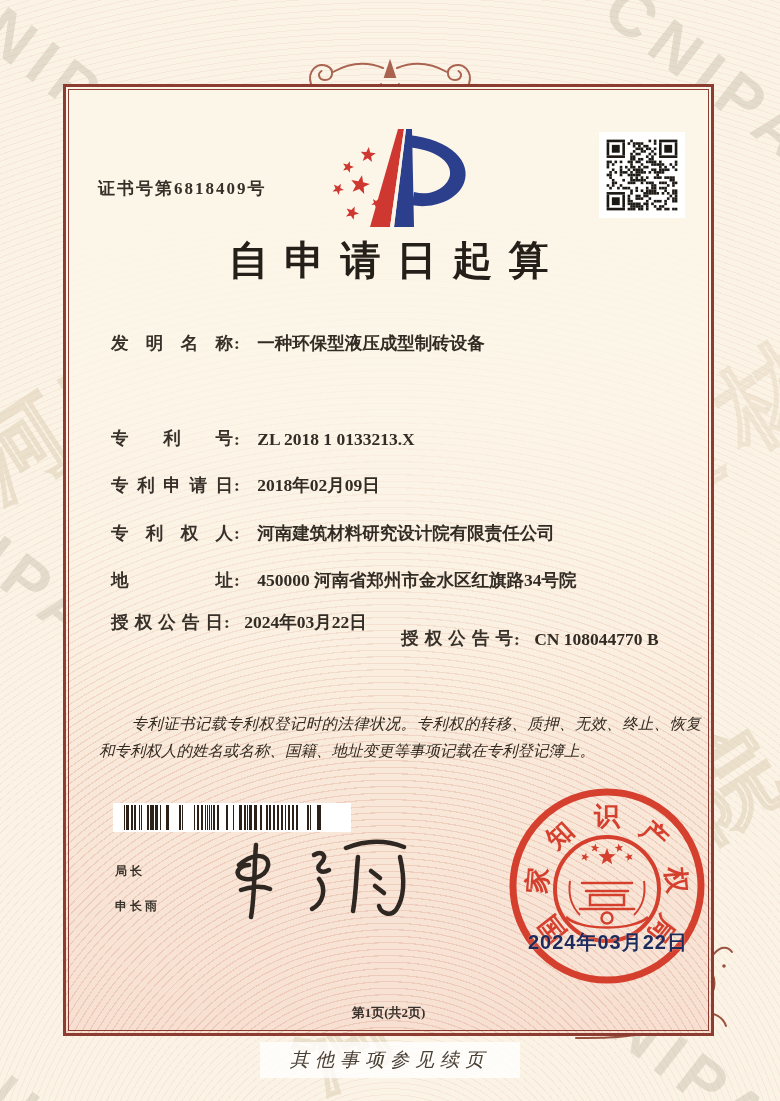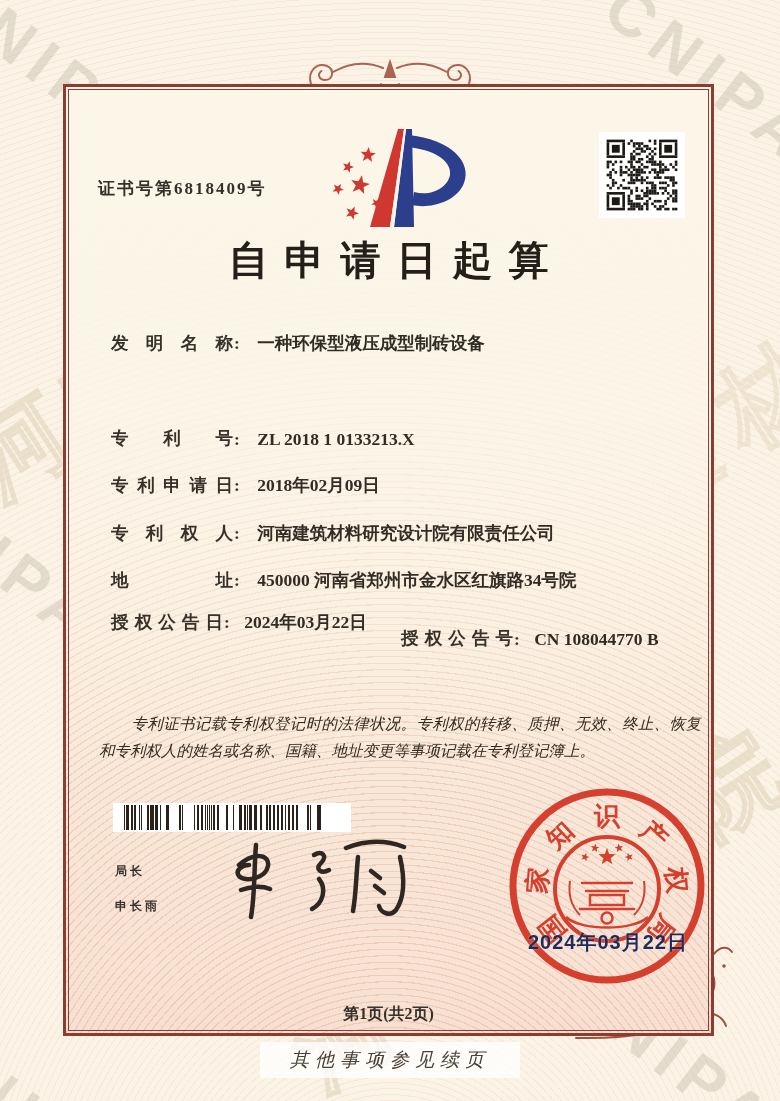--- a/index.html
+++ b/index.html
@@ -71,21 +71,21 @@
     font-family:"Liberation Sans", sans-serif; font-weight:bold;
     font-size:12px; color:#3a332c; letter-spacing:3px;
   }
   .signature { left:158px; top:748px; width:195px; height:92px; }
   .seal { left:440px; top:698px; width:202px; height:202px; opacity:0.95; }
   .seal-date {
     left:447px; top:842px; width:190px; text-align:center;
     font-family:"Liberation Sans", sans-serif; font-weight:bold;
     font-size:20px; color:#1c2a5c; letter-spacing:1px; text-shadow:0 0 2px rgba(252,244,232,0.6);
   }
-  .page-no { left:0; top:917px; width:100%; text-align:center; font-size:16px; font-weight:bold; color:#38302a; }
+  .page-no { left:0; top:917px; width:100%; text-align:center; font-size:13px; font-weight:bold; color:#38302a; }
   .bottom-note {
     position:absolute; left:50%; top:1042px; transform:translateX(-50%);
     background:rgba(255,255,255,0.78); padding:5px 30px;
     font-size:19px; font-weight:normal; font-style:italic; letter-spacing:6px; color:#4a4036;
     white-space:nowrap;
   }
 </style>
 </head>
 <body>
 

